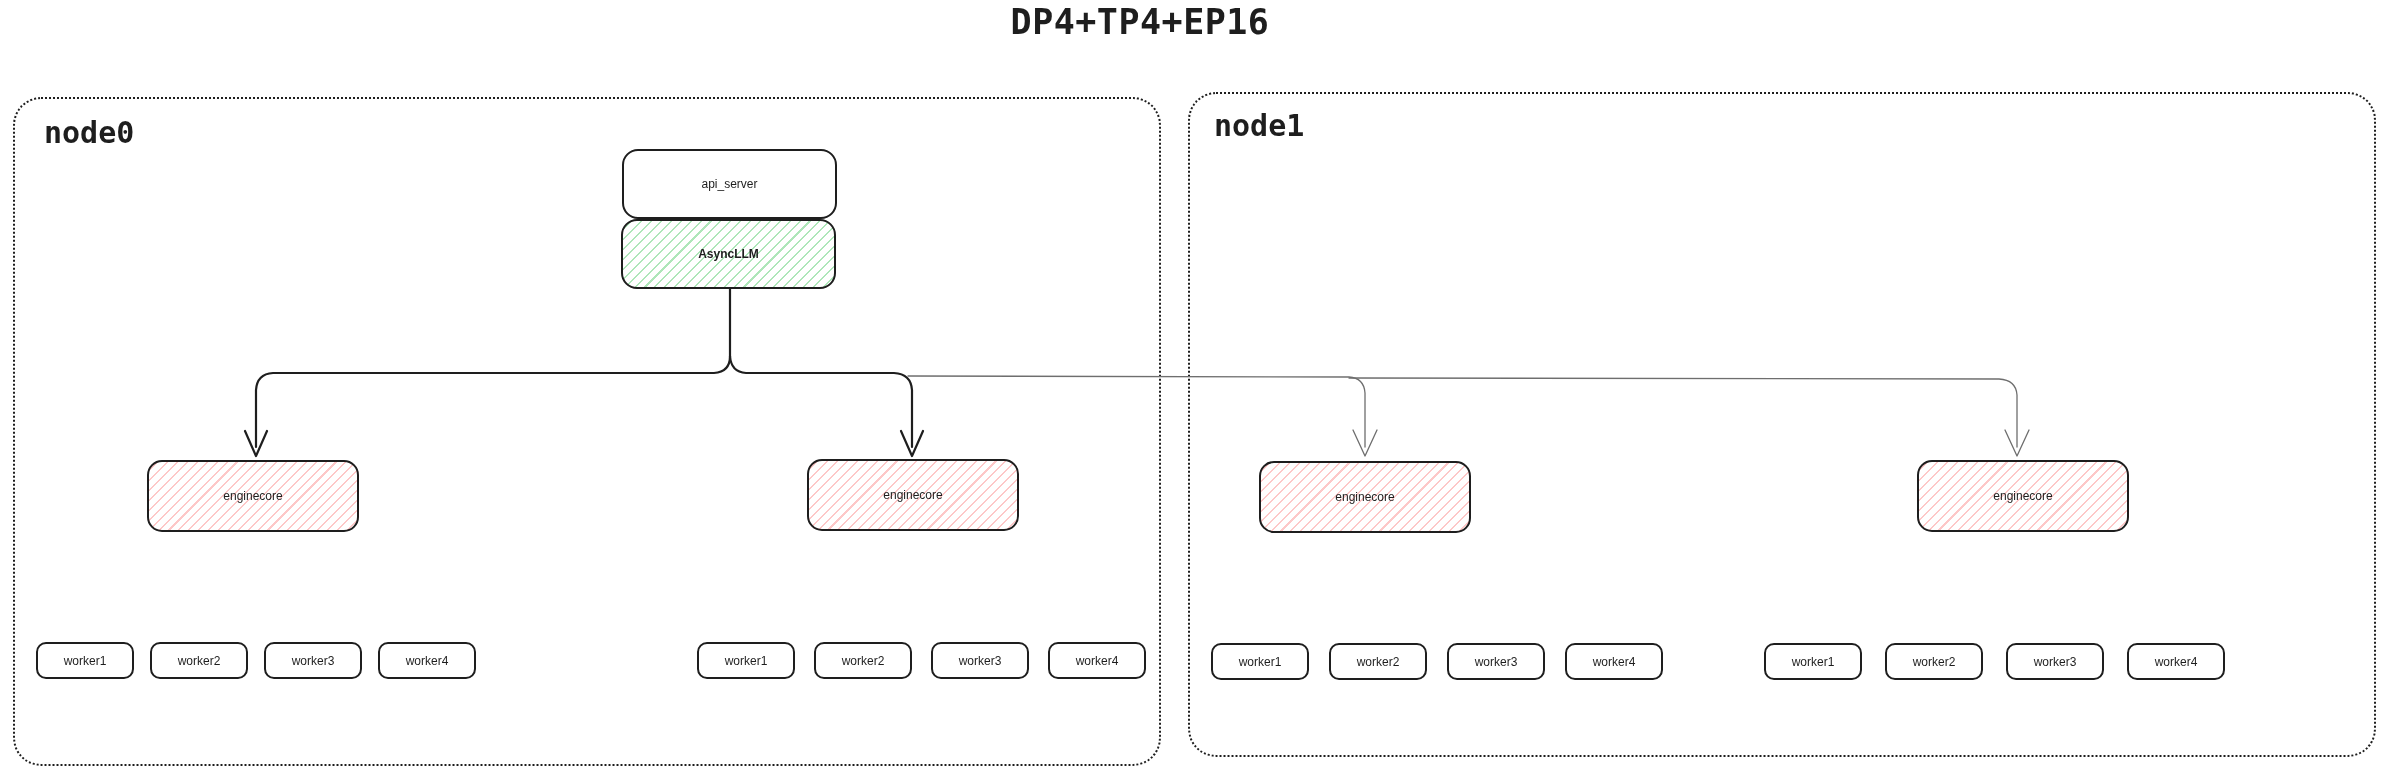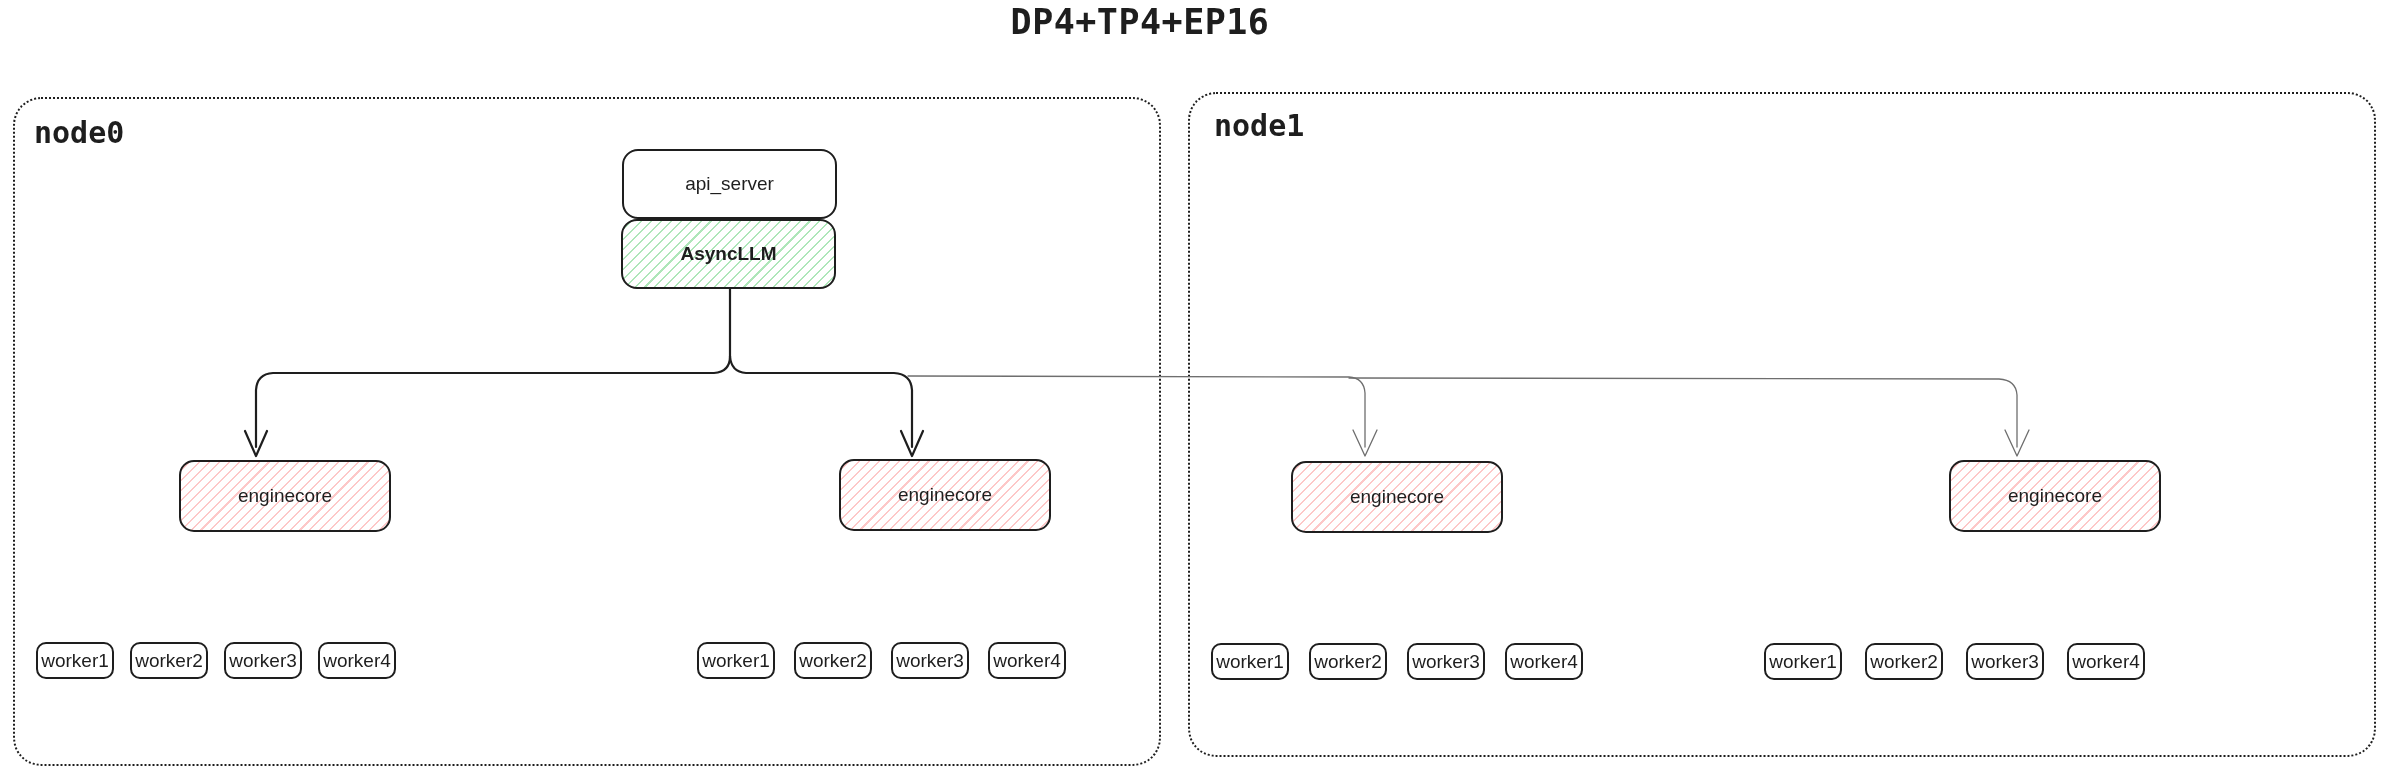--- a/index.html
+++ b/index.html
@@ -31,65 +31,64 @@
     z-index:0;
   }
   #node0{left:13px;top:97px;width:1144px;height:665px;}
   #node1{left:1188px;top:92px;width:1184px;height:661px;}
   .node-label{
     position:absolute;
     font-family:"DejaVu Sans Mono", monospace;
     font-size:30px;font-weight:600;
     color:var(--ink);
   }
-  #node0-label{left:19px;top:16px;}
+  #node0-label{left:29px;top:16px;}
   #node1-label{left:24px;top:14px;}
 
   svg.connectors{position:absolute;left:0;top:0;z-index:1;}
   .edge-bold{stroke:var(--ink);stroke-width:2.2;fill:none;stroke-linecap:round;stroke-linejoin:round;}
   .edge-thin{stroke:var(--thin-line);stroke-width:1.3;fill:none;stroke-linecap:round;stroke-linejoin:round;}
 
   .box{
     position:absolute;
     border:2px solid var(--ink);
     background:#fff;
     display:flex;align-items:center;justify-content:center;
     z-index:2;
     box-sizing:border-box;
   }
-  .box span{font-size:19px;color:var(--ink);}
+  .box span{font-size:12px;color:var(--ink);}
   .stack-box{width:215px;height:70px;border-radius:16px;}
   #api-server-box{left:622px;top:149px;}
   #asyncllm-box{left:621px;top:219px;font-weight:bold;}
   .enginecore-box{width:212px;height:72px;border-radius:15px;}
   #enginecore-1{left:147px;top:460px;}
   #enginecore-2{left:807px;top:459px;}
   #enginecore-3{left:1259px;top:461px;}
   #enginecore-4{left:1917px;top:460px;}
 
   .hatch-green{
     background-image:repeating-linear-gradient(135deg,
       rgba(75,200,100,0) 0px, rgba(75,200,100,0) 5.5px,
       rgba(75,200,100,0.45) 5.5px, rgba(75,200,100,0.45) 7px);
   }
   .hatch-red{
     background-image:repeating-linear-gradient(135deg,
       rgba(250,110,110,0) 0px, rgba(250,110,110,0) 5.5px,
       rgba(250,110,110,0.38) 5.5px, rgba(250,110,110,0.38) 7px);
-    margin-left:32px;
   }
 
   .worker-row{
     position:absolute;
     display:flex;
     z-index:2;
   }
   .worker-row .box{
     position:static;
-    width:78px;height:37px;border-radius:10px;
+    width:98px;height:37px;border-radius:10px;
     flex:0 0 auto;
   }
   #worker-group-1{left:36px;top:642px;gap:16px;}
   #worker-group-2{left:697px;top:642px;gap:19px;}
   #worker-group-3{left:1211px;top:643px;gap:20px;}
   #worker-group-4{left:1764px;top:643px;gap:23px;}
 </style>
 </head>
 <body>
 

